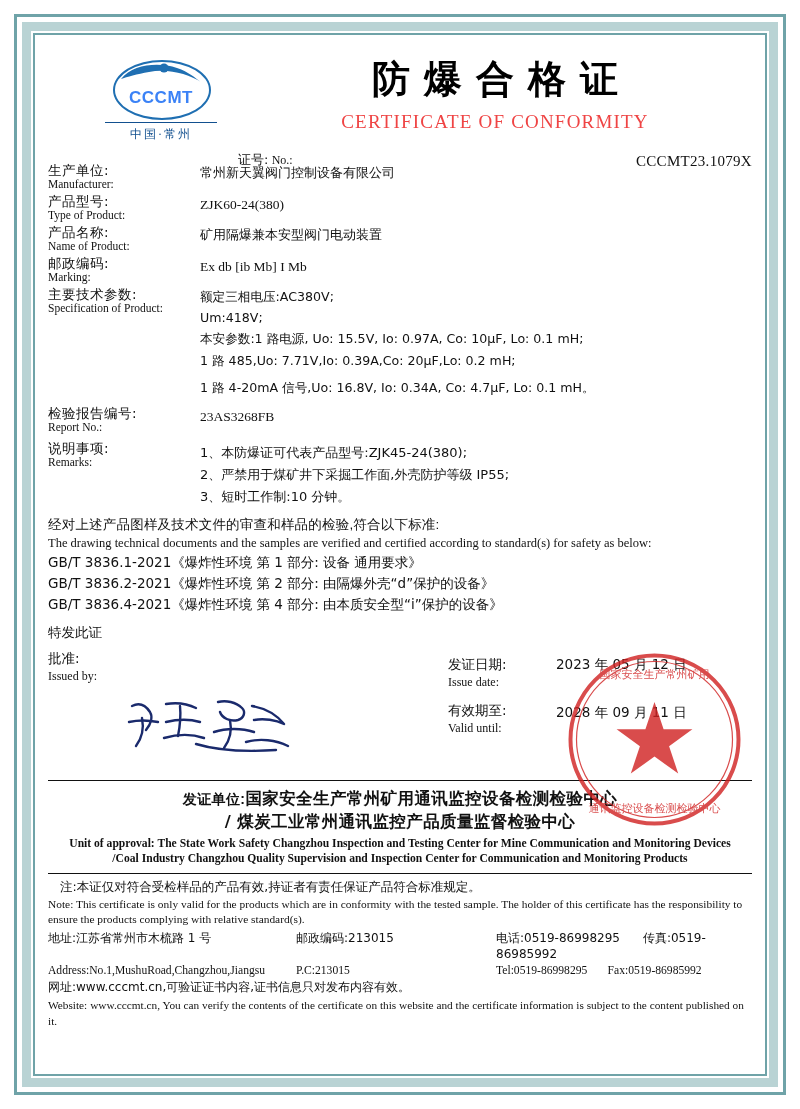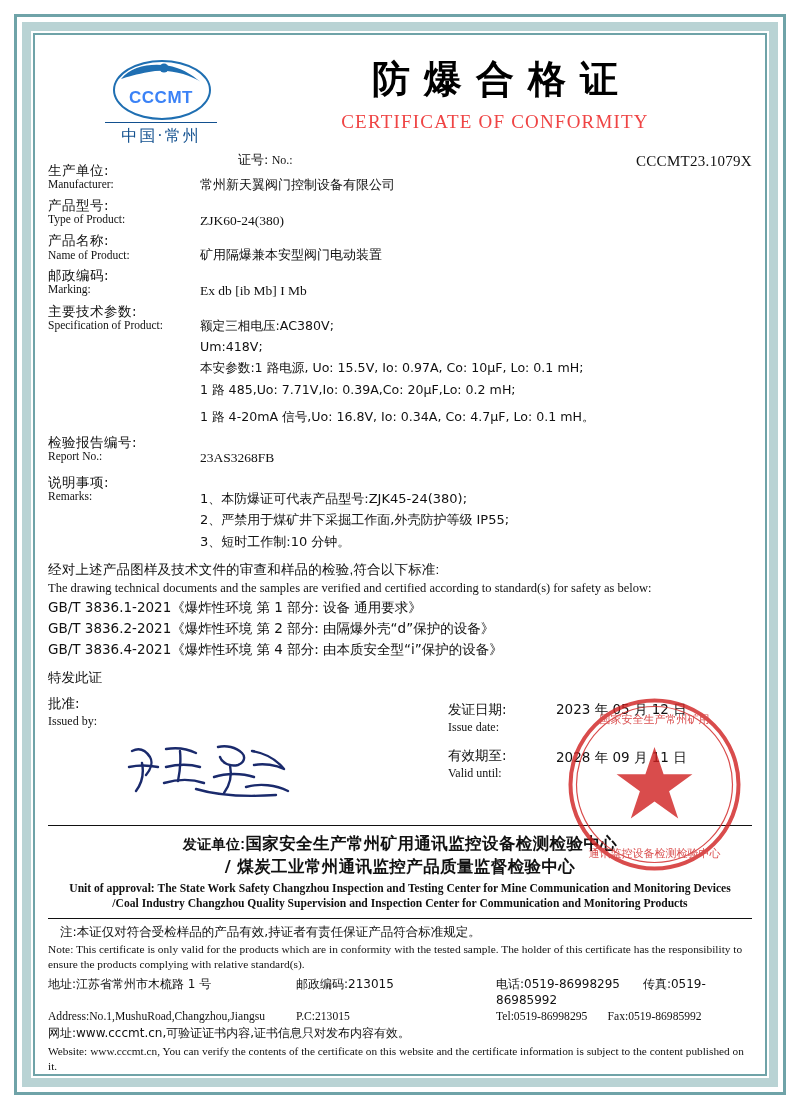--- a/index.html
+++ b/index.html
@@ -83,21 +83,21 @@
     left: 0; right: 0;
     top: 30px;
     font-family: "Liberation Sans", sans-serif;
     font-weight: bold;
     font-size: 17px;
     letter-spacing: 0.5px;
     color: #3b82f6;
   }
   .logo-sub {
     margin-top: 2px;
-    font-size: 16px;
+    font-size: 12px;
     color: #12508f;
     letter-spacing: 2px;
   }
   .logo-rule {
     width: 112px;
     height: 1px;
     background: #12508f;
     margin: 2px auto 3px auto;
   }
 
@@ -166,21 +166,20 @@
     font-family: "Liberation Serif", serif;
     font-size: 11.5px;
     display: block;
   }
   .value {
     flex: 1;
     font-family: "DejaVu Sans", sans-serif;
     font-size: 13px;
     padding-top: 2px;
     line-height: 1.45;
-    margin-top: 12px;
   }
   .value.en-val { font-family: "Liberation Serif", serif; font-size: 13.5px; }
 
   .value .line { display: block; }
   .value .line + .line { margin-top: 3px; }
 
   .spec-block .line { font-size: 12.6px; }
   .gap-line { margin-top: 9px !important; }
 
   .remarks-list .line { margin-top: 2px; }

